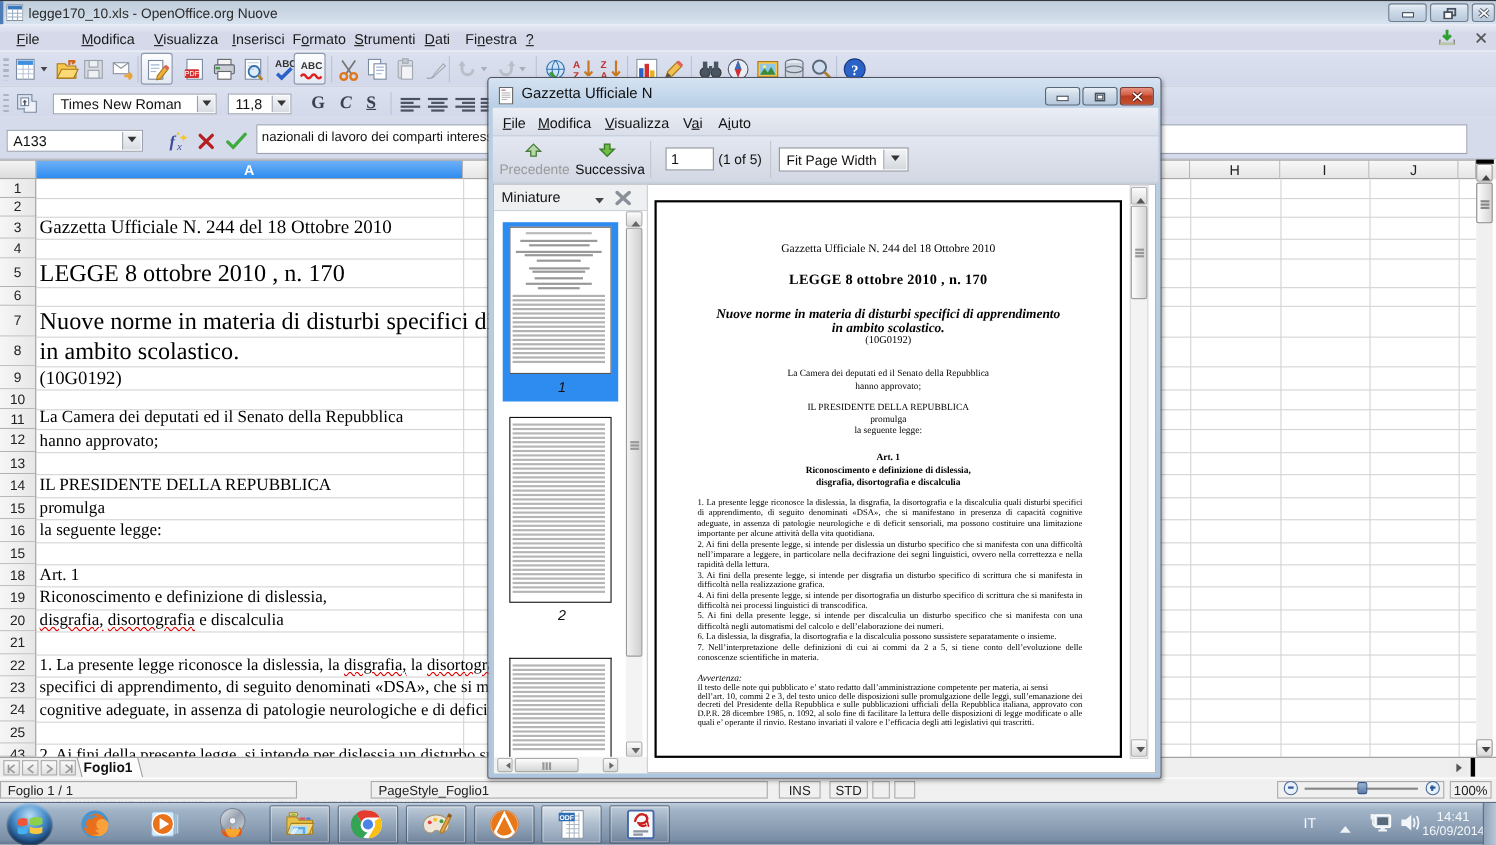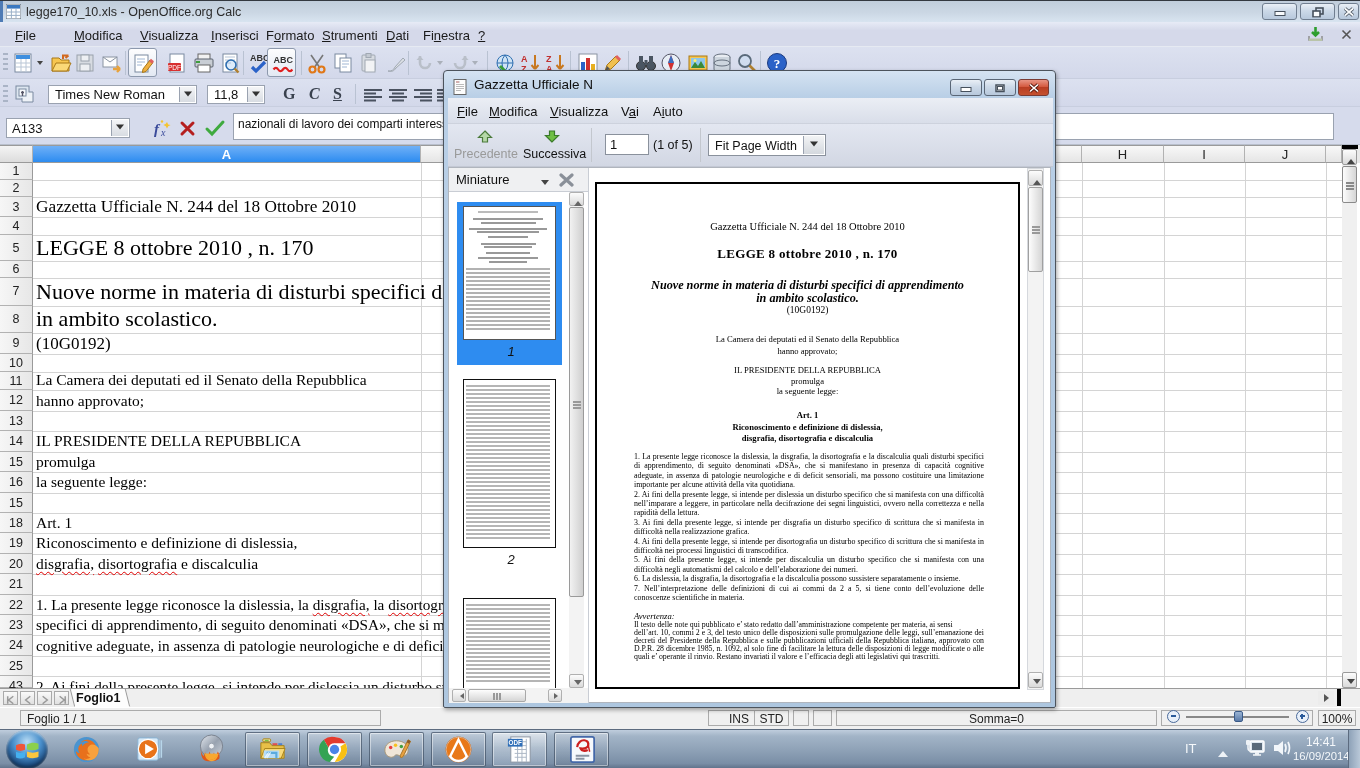--- a/index.html
+++ b/index.html
@@ -50,21 +50,21 @@
 <body>
 <div id="screen">
 
 <div class="abs" id="titlebar">
       <div class="abs" style="left:0;top:0;width:3px;height:22px;background:#4e7bb5"></div>
  <svg class="abs" style="left:6px;top:3px" width="15" height="15" viewBox="0 0 15 15">
         <rect x="0" y="0" width="15" height="15" rx="1" fill="#fff" stroke="#5a6a7a"></rect>
         <rect x="1" y="1" width="13" height="3.6" fill="#3a78c0"></rect>
         <path d="M1 8h13M1 11.4h13M5.4 4.6v10M10 4.6v10" stroke="#9ab0c8" stroke-width="1"></path>
       </svg>
- <div class="abs ttext">legge170_10.xls - OpenOffice.org Calc</div>
+ <div class="abs ttext">legge170_10.xls - OpenOffice.org Nuove</div>
  <div class="abs capbtn" style="left:1262px;width:35px;">
         <svg class="capglyph" width="12" height="9">
           <rect x="1" y="4" width="10" height="4" fill="#f8fafc" stroke="#46505c"></rect>
         </svg>
       </div>
  <div class="abs capbtn" style="left:1300px;width:35px;">
         <svg class="capglyph" width="13" height="11">
           <rect x="4.5" y="1.5" width="7" height="6" fill="none" stroke="#46505c" stroke-width="1.6"></rect>
           <rect x="1.5" y="4.5" width="7" height="6" fill="#f8fafc" stroke="#46505c" stroke-width="1.6"></rect>
         </svg>
@@ -422,34 +422,34 @@
 <div class="abs" style="left:54px;top:691px;width:15px;height:14px;border:1px solid #aaa;background:linear-gradient(#fafafa,#e0e0e0)"><svg width="13" height="12" viewBox="0 0 14 12">
         <path d="M11 2v8M5 2l5 4-5 4" fill="none" stroke="#999" stroke-width="1.6"></path>
       </svg></div>
 <div class="abs" style="left:72px;top:689px;width:56px;height:18px;background:#fdfdfd;border-left:1px solid #999;border-right:1px solid #999;transform:skewX(14deg);border-bottom:1px solid #fdfdfd"></div>
 <div class="abs" style="left:76px;top:691px;font-size:12.5px;font-weight:bold;color:#111">Foglio1</div>
 <div class="abs" style="left:1318px;top:691px;width:16px;height:14px;background:#ececec">
       <div style="position:absolute;left:6px;top:3px;width:0;height:0;border:4px solid transparent;border-left:5px solid #555"></div>
     </div>
 <div class="abs" style="left:1337px;top:689px;width:4px;height:17px;background:#000"></div>
 <div class="abs" id="statusbar"></div>
-<div class="sfield" style="left:20px;width:361px">
+<div class="sfield" style="left:0;width:270px">
       <div style="padding:1px 6px;text-align:left">Foglio 1 / 1</div>
     </div>
-<div class="sfield" style="left:708px;width:62px">
+<div class="sfield" style="left:337px;width:361px">
+      <div style="padding:1px 6px;text-align:left">PageStyle_Foglio1</div>
+    </div>
+<div class="sfield" style="left:708px;width:38px">
       <div style="padding:1px 2px;text-align:center">INS</div>
     </div>
 <div class="sfield" style="left:754px;width:35px">
       <div style="padding:1px 2px;text-align:center">STD</div>
     </div>
 <div class="sfield" style="left:793px;width:16px"></div>
 <div class="sfield" style="left:813px;width:19px"></div>
-<div class="sfield" style="left:836px;width:321px">
-      <div style="padding:1px 6px;text-align:center">Somma=0</div>
-    </div>
 <div class="sfield" style="left:1161px;width:152px"></div>
 <div class="sfield" style="left:1318px;width:38px">
       <div style="padding:1px 2px;text-align:center">100%</div>
     </div>
 <div class="abs" style="left:1167px;top:710px;width:13px;height:13px;border-radius:50%;border:1.5px solid #4a6a9a;background:#e8f0fa">
       <div style="position:absolute;left:2.5px;top:4.2px;width:5px;height:1.8px;background:#2a5a9a"></div>
     </div>
 <div class="abs" style="left:1186px;top:716px;width:103px;height:2px;background:#888"></div>
 <div class="abs" style="left:1234px;top:711px;width:9px;height:11px;background:linear-gradient(#9ab4d4,#5a7aa8);border:1px solid #3a5a88;border-radius:2px"></div>
 <div class="abs" style="left:1296px;top:710px;width:13px;height:13px;border-radius:50%;border:1.5px solid #4a6a9a;background:#e8f0fa">

